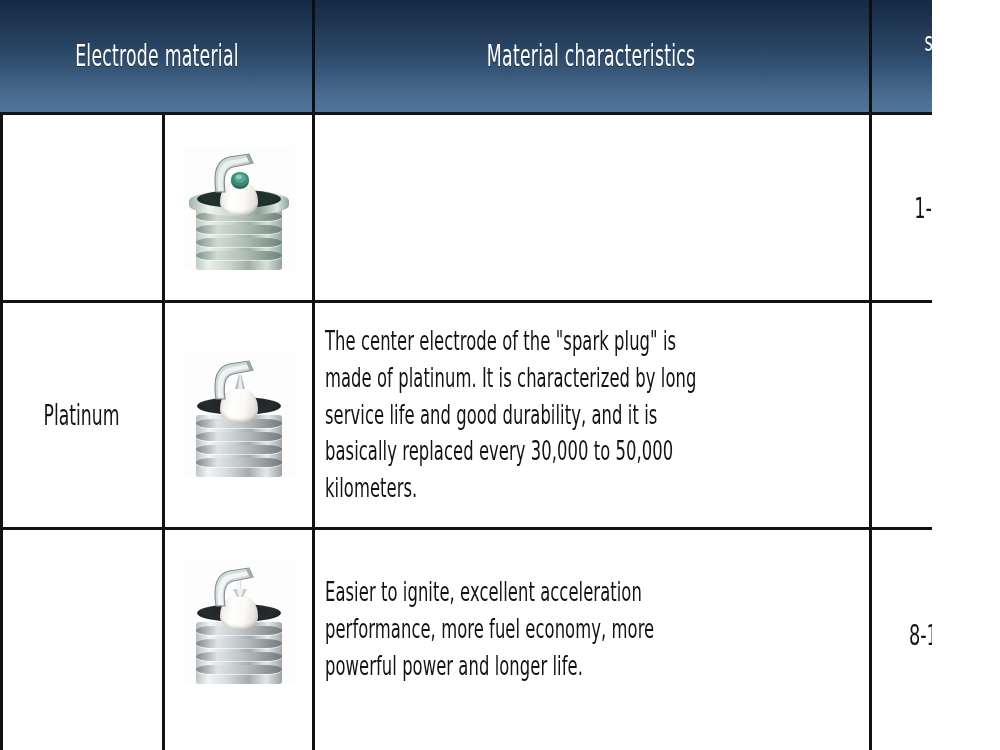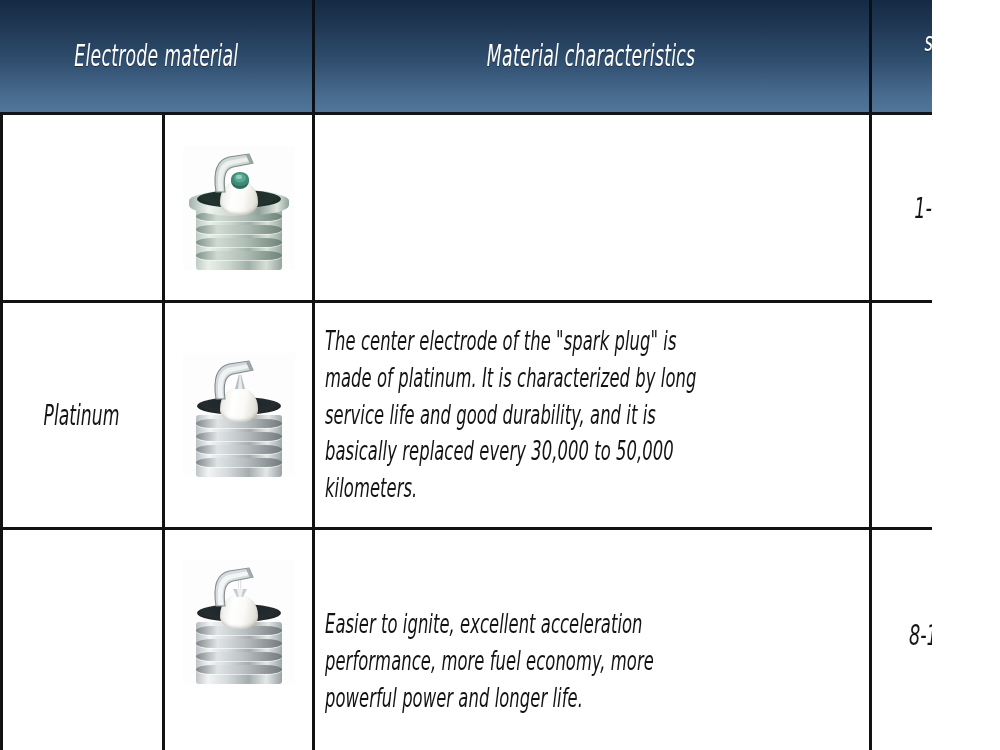--- a/index.html
+++ b/index.html
@@ -10,21 +10,20 @@
     background: #ffffff;
     font-family: "Liberation Sans", sans-serif;
   }
 
   .table-wrap {
     position: relative;
     width: 932px;
     height: 750px;
     overflow: hidden;
     background: #ffffff;
-    font-style: italic;
   }
 
   
   .thead {
     position: absolute;
     left: 0; top: 0;
     width: 1000px; height: 115px;
     background: linear-gradient(to bottom, #152a44 0%, #1d3450 18%, #2e4c6c 52%, #4a6e92 88%, #517698 100%);
     border-bottom: 3px solid #111418;
   }
@@ -112,21 +111,21 @@
   .desc-text {
     font-family: "DejaVu Sans Condensed", "Liberation Sans Narrow", "Liberation Sans", sans-serif;
     font-size: 26px;
     line-height: 1.42;
     color: #131313;
     transform: scaleX(.70);
     transform-origin: left center;
     width: 142%;
     letter-spacing: .1px;
   }
-  .row.r3 .cell-desc { align-items: flex-start; padding-top: 76px; }
+  .row.r3 .cell-desc { align-items: flex-start; padding-top: 44px; }
 
   
   .plug {
     position: relative;
     width: 112px; height: 124px;
   }
   .plug .bg {
     position: absolute; inset: 0;
     background: #fdfdfd;
   }

